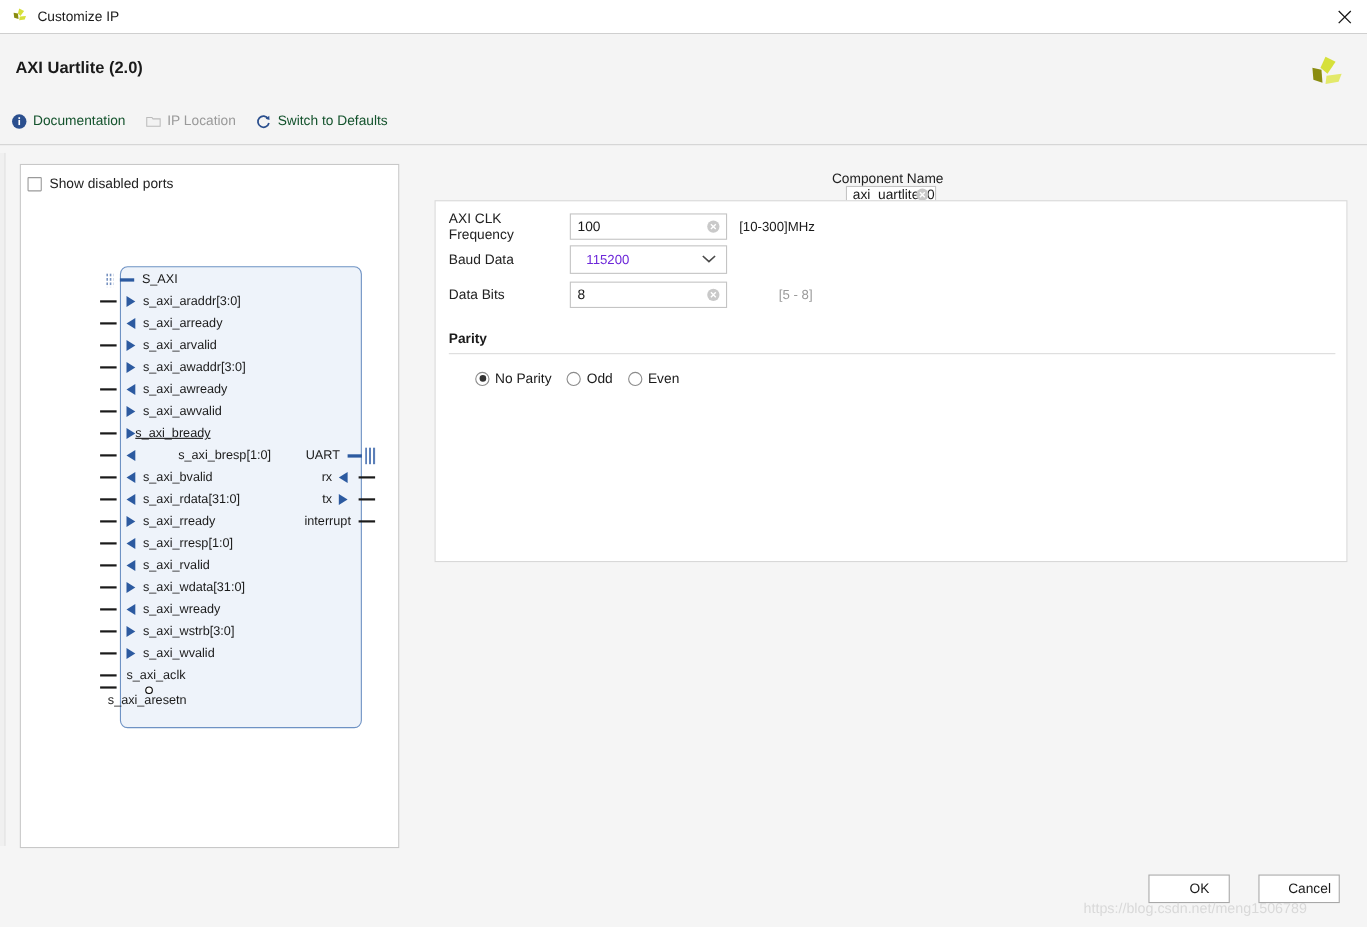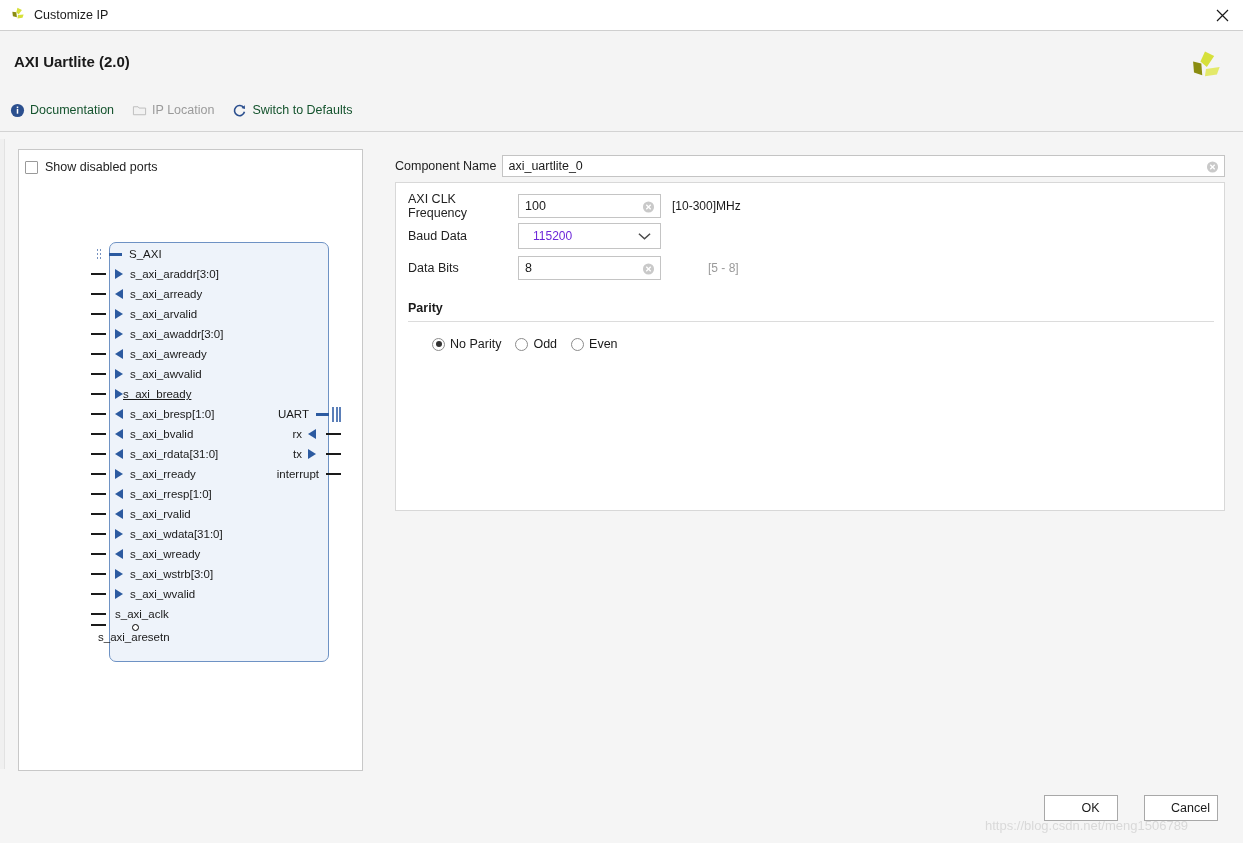--- a/index.html
+++ b/index.html
@@ -168,21 +168,21 @@
     border: 1.6px solid #000;
     border-radius: 50%;
     background: #fff;
     display: inline-block;
   }
 
   
   .comp-row {
     position: absolute; left: 395px; top: 155px;
     width: 830px; height: 22px;
-    display: flex; align-items: center;
+    display: flex; align-items: center; flex-direction: column;
   }
   .comp-label { font-size: 12.5px; color: #222; margin-right: 6px; }
   .comp-input {
     flex: 1; height: 22px;
     border: 1px solid #c4c4c4;
     background: #ffffff;
     display: flex; align-items: center;
     position: relative;
   }
   .comp-input .val {
@@ -404,21 +404,21 @@
           <div class="port left" style="top: 122px;">
             <span class="stub"></span>
             <span class="arrow in" style="margin-left: 24px;"></span>
             <span style="margin-left: 7px;">s_axi_awvalid</span>
           </div>
           <div class="port left" style="top: 142px;">
             <span class="stub"></span>
             <span class="arrow in" style="margin-left: 24px;"></span>
             <span style=" text-decoration: underline;">s_axi_bready</span>
           </div>
-          <div class="port left" style="top: 162px;">
+          <div class="port left" style="top: 162px; gap: 32px;">
             <span class="stub"></span>
             <span class="arrow out" style="margin-left: 24px;"></span>
             <span style="margin-left: 7px;">s_axi_bresp[1:0]</span>
           </div>
           <div class="port left" style="top: 182px;">
             <span class="stub"></span>
             <span class="arrow out" style="margin-left: 24px;"></span>
             <span style="margin-left: 7px;">s_axi_bvalid</span>
           </div>
           <div class="port left" style="top: 202px;">

